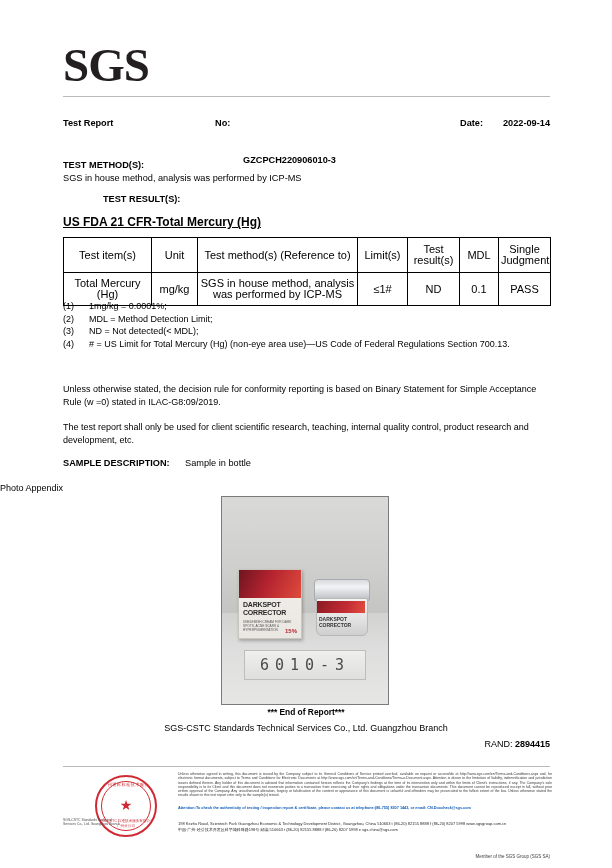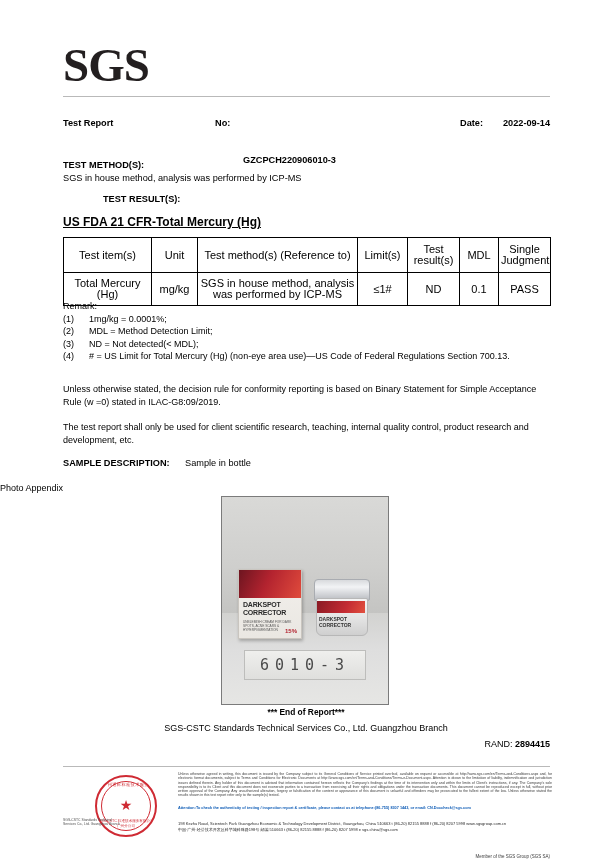--- a/index.html
+++ b/index.html
@@ -395,21 +395,20 @@
         <td>SGS in house method, analysis was performed by ICP-MS</td>
         <td>≤1#</td>
         <td>ND</td>
         <td>0.1</td>
         <td>PASS</td>
       </tr>
     </tbody>
   </table>
 
   <div class="remark">
-    <div>Remark:</div>
     <div class="rl">
       <span class="num">(1)</span>
       <span class="cont">1mg/kg = 0.0001%;</span>
     </div>
     <div class="rl">
       <span class="num">(2)</span>
       <span class="cont">MDL = Method Detection Limit;</span>
     </div>
     <div class="rl">
       <span class="num">(3)</span>

